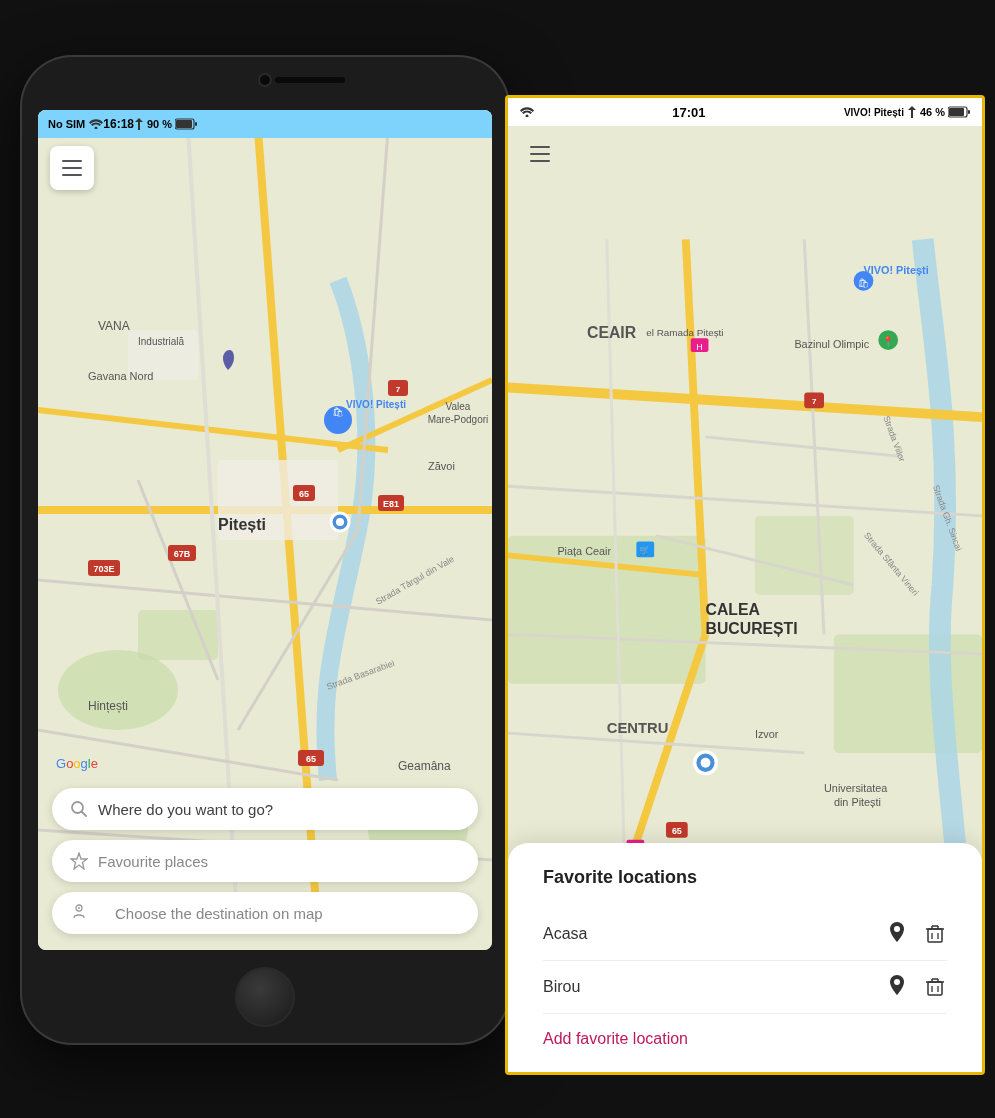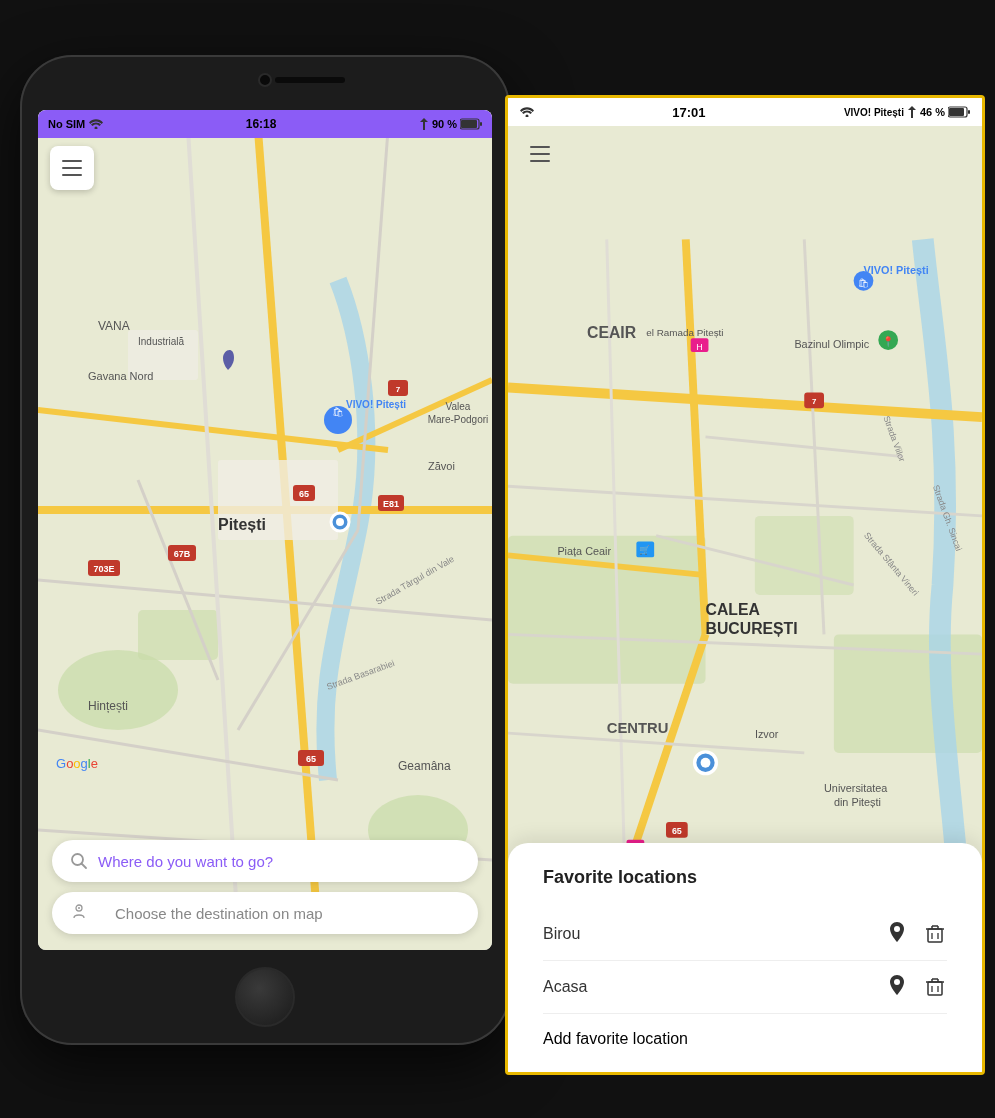--- a/index.html
+++ b/index.html
@@ -73,24 +73,24 @@
       border-radius: 8px;
       overflow: hidden;
       background: #e8e8e8;
     }
 
     
     .status-bar-left {
       position: absolute;
       top: 0; left: 0; right: 0;
       height: 28px;
-      background: #8b5cf6;
-      display: flex;
-      align-items: center;
-      justify-content: space-between;
+      background: #7dd3fc;
+      display: flex;
+      align-items: center;
+      justify-content: flex-start;
       padding: 0 10px;
       font-size: 11px;
       font-weight: 600;
       z-index: 10;
     }
     .status-left-info { display: flex; align-items: center; gap: 4px; }
     .status-right-info { display: flex; align-items: center; gap: 3px; }
 
     
     .map-left {
@@ -144,21 +144,21 @@
       gap: 10px;
       box-shadow: 0 2px 8px rgba(0,0,0,0.15);
     }
     .search-icon-circle {
       width: 18px;
       height: 18px;
       flex-shrink: 0;
     }
     .search-placeholder {
       font-size: 15px;
-      color: #8b5cf6;
+      color: #404040;
     }
     .fav-box {
       background: white;
       border-radius: 28px;
       padding: 12px 18px;
       display: flex;
       align-items: center;
       gap: 10px;
       box-shadow: 0 2px 8px rgba(0,0,0,0.15);
     }
@@ -281,21 +281,21 @@
       width: 24px;
       height: 24px;
       display: flex;
       align-items: center;
       justify-content: center;
       cursor: pointer;
     }
     .add-fav {
       padding: 16px 0 4px;
       font-size: 16px;
-      color: #000000;
+      color: #be185d;
       cursor: pointer;
     }
 
     
     .map-svg {
       position: absolute;
       top: 0; left: 0; width: 100%; height: 100%;
     }
   </style>
 </head>
@@ -410,20 +410,26 @@
       <div class="bottom-panel-left">
 
         <div class="search-box">
           <svg class="search-icon-circle" viewBox="0 0 18 18">
             <circle cx="7.5" cy="7.5" r="5.5" stroke="#999" stroke-width="1.8" fill="none"></circle>
             <line x1="11.5" y1="11.5" x2="16" y2="16" stroke="#999" stroke-width="1.8" stroke-linecap="round"></line>
           </svg>
           <span class="search-placeholder">Where do you want to go?</span>
         </div>
 
+        <div class="fav-box">
+          <svg width="18" height="18" viewBox="0 0 18 18">
+            <polygon points="9,1 11,7 17,7 12.5,10.5 14,17 9,13 4,17 5.5,10.5 1,7 7,7" stroke="#999" stroke-width="1.3" fill="none"></polygon>
+          </svg>
+          <span class="box-label">Favourite places</span>
+        </div>
 
         <div class="dest-box">
           <svg width="18" height="18" viewBox="0 0 18 18">
             <circle cx="9" cy="4" r="3" stroke="#999" stroke-width="1.3" fill="none"></circle>
             <path d="M4 14 C4 10 14 10 14 14" stroke="#999" stroke-width="1.3" fill="none"></path>
             <circle cx="9" cy="4" r="1" fill="#999"></circle>
           </svg>
           <span class="box-label">Choose the destination on map</span>
         </div>
       </div>
@@ -525,20 +531,43 @@
         <rect x="185" y="100" width="18" height="14" rx="2" fill="#e91e8c"></rect>
         <text x="194" y="112" text-anchor="middle" font-size="9" fill="white">H</text>
         <text x="140" y="98" font-size="10" fill="#555">el Ramada Pitești</text>
 
         <text x="25" y="690" font-size="11" fill="#888">gle</text>
       </svg>
     </div>
 
     <div class="fav-panel">
       <div class="fav-panel-title">Favorite locations</div>
+
+      <div class="fav-item">
+        <span class="fav-item-name">Acasa</span>
+        <div class="fav-item-actions">
+          <div class="icon-pin">
+            <svg width="20" height="24" viewBox="0 0 20 24">
+              <path d="M10 0C6.1 0 3 3.1 3 7C3 12.3 10 20 10 20C10 20 17 12.3 17 7C17 3.1 13.9 0 10 0z" fill="#333"></path>
+              <circle cx="10" cy="7" r="3" fill="white"></circle>
+            </svg>
+          </div>
+          <div class="icon-trash">
+            <svg width="18" height="20" viewBox="0 0 18 20">
+              <rect x="2" y="5" width="14" height="13" rx="1" stroke="#333" stroke-width="1.5" fill="none"></rect>
+              <line x1="0" y1="5" x2="18" y2="5" stroke="#333" stroke-width="1.5"></line>
+              <line x1="6" y1="5" x2="6" y2="2" stroke="#333" stroke-width="1.5"></line>
+              <line x1="12" y1="5" x2="12" y2="2" stroke="#333" stroke-width="1.5"></line>
+              <line x1="6" y1="2" x2="12" y2="2" stroke="#333" stroke-width="1.5"></line>
+              <line x1="6" y1="9" x2="6" y2="15" stroke="#333" stroke-width="1.3"></line>
+              <line x1="12" y1="9" x2="12" y2="15" stroke="#333" stroke-width="1.3"></line>
+            </svg>
+          </div>
+        </div>
+      </div>
 
       <div class="fav-item">
         <span class="fav-item-name">Birou</span>
         <div class="fav-item-actions">
           <div class="icon-pin">
             <svg width="20" height="24" viewBox="0 0 20 24">
               <path d="M10 0C6.1 0 3 3.1 3 7C3 12.3 10 20 10 20C10 20 17 12.3 17 7C17 3.1 13.9 0 10 0z" fill="#333"></path>
               <circle cx="10" cy="7" r="3" fill="white"></circle>
             </svg>
           </div>
@@ -549,43 +578,20 @@
               <line x1="6" y1="5" x2="6" y2="2" stroke="#333" stroke-width="1.5"></line>
               <line x1="12" y1="5" x2="12" y2="2" stroke="#333" stroke-width="1.5"></line>
               <line x1="6" y1="2" x2="12" y2="2" stroke="#333" stroke-width="1.5"></line>
               <line x1="6" y1="9" x2="6" y2="15" stroke="#333" stroke-width="1.3"></line>
               <line x1="12" y1="9" x2="12" y2="15" stroke="#333" stroke-width="1.3"></line>
             </svg>
           </div>
         </div>
       </div>
 
-      <div class="fav-item">
-        <span class="fav-item-name">Acasa</span>
-        <div class="fav-item-actions">
-          <div class="icon-pin">
-            <svg width="20" height="24" viewBox="0 0 20 24">
-              <path d="M10 0C6.1 0 3 3.1 3 7C3 12.3 10 20 10 20C10 20 17 12.3 17 7C17 3.1 13.9 0 10 0z" fill="#333"></path>
-              <circle cx="10" cy="7" r="3" fill="white"></circle>
-            </svg>
-          </div>
-          <div class="icon-trash">
-            <svg width="18" height="20" viewBox="0 0 18 20">
-              <rect x="2" y="5" width="14" height="13" rx="1" stroke="#333" stroke-width="1.5" fill="none"></rect>
-              <line x1="0" y1="5" x2="18" y2="5" stroke="#333" stroke-width="1.5"></line>
-              <line x1="6" y1="5" x2="6" y2="2" stroke="#333" stroke-width="1.5"></line>
-              <line x1="12" y1="5" x2="12" y2="2" stroke="#333" stroke-width="1.5"></line>
-              <line x1="6" y1="2" x2="12" y2="2" stroke="#333" stroke-width="1.5"></line>
-              <line x1="6" y1="9" x2="6" y2="15" stroke="#333" stroke-width="1.3"></line>
-              <line x1="12" y1="9" x2="12" y2="15" stroke="#333" stroke-width="1.3"></line>
-            </svg>
-          </div>
-        </div>
-      </div>
-
       <div class="add-fav">
         <span>Add favorite location</span>
       </div>
     </div>
 
   </div>
 
 </div>
 
 </body></html>

